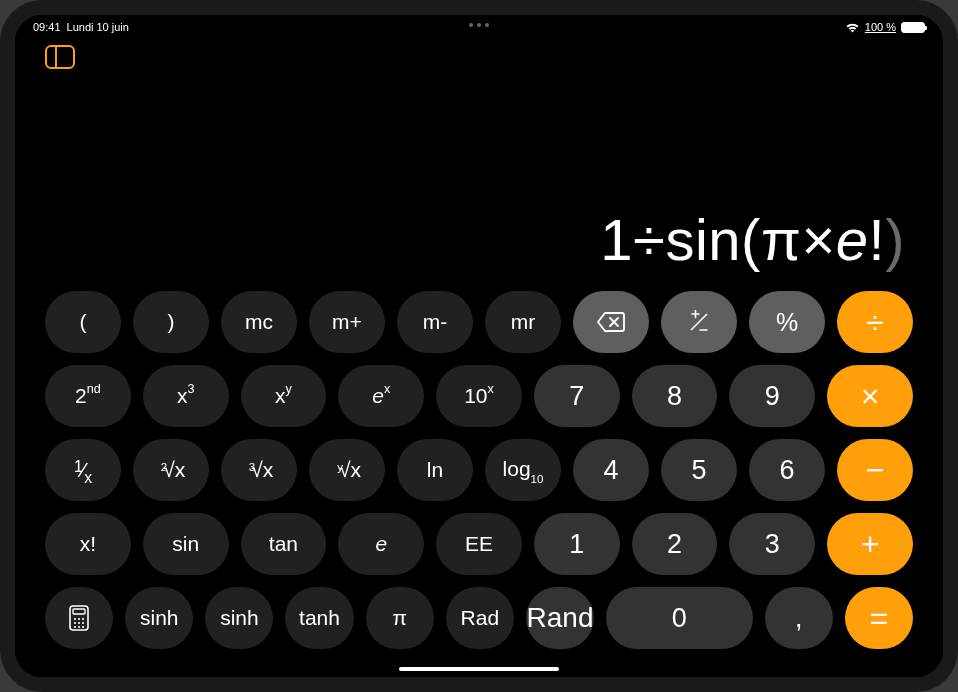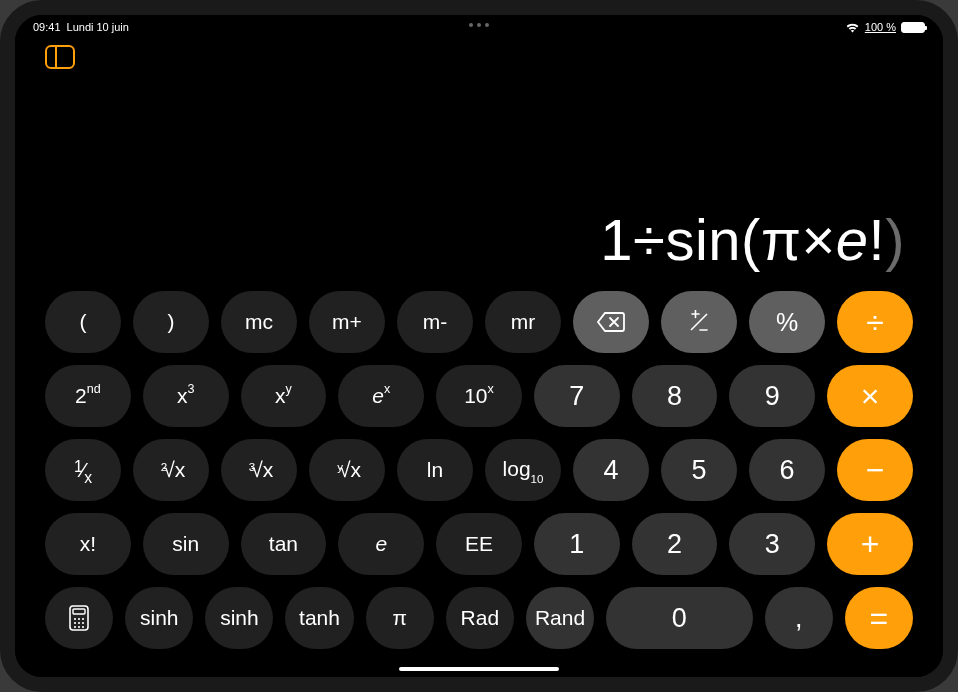--- a/index.html
+++ b/index.html
@@ -387,21 +387,21 @@
           </div>
         <div class="key dark">
             <span>tanh</span>
           </div>
         <div class="key dark">
             <span>π</span>
           </div>
         <div class="key dark">
             <span>Rad</span>
           </div>
-        <div class="key num" style="font-size:21px">
+        <div class="key num" style="font-size:28px">
             <span>Rand</span>
           </div>
         <div class="key num wide">
             <span>0</span>
           </div>
         <div class="key num">
             <span>,</span>
           </div>
         <div class="key op">
             <span>=</span>

